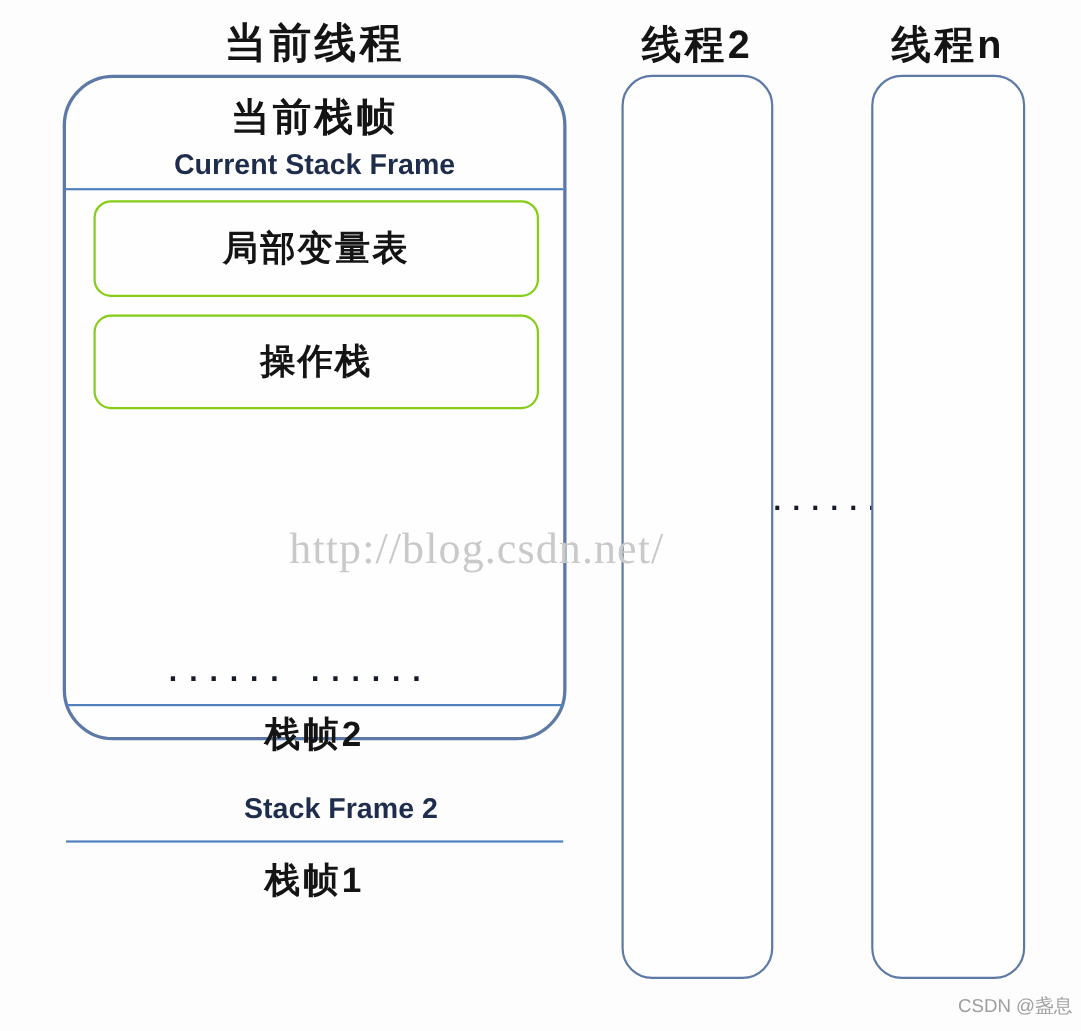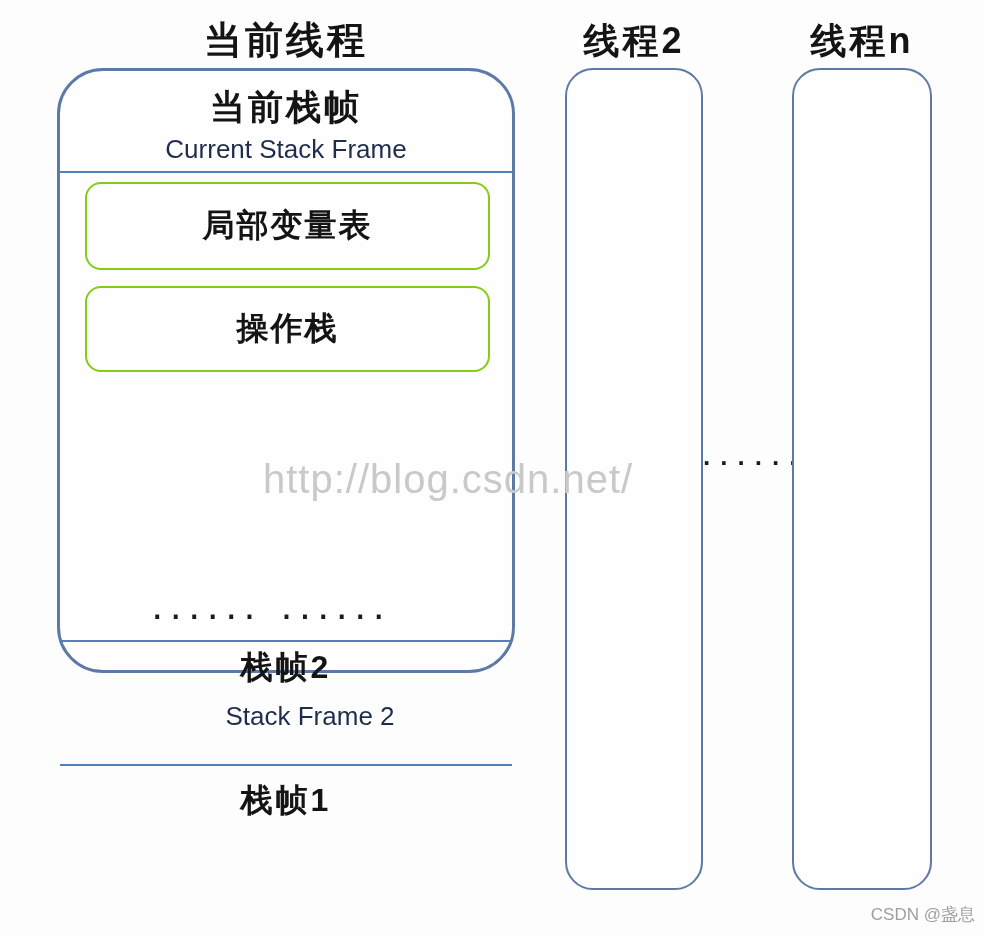--- a/index.html
+++ b/index.html
@@ -10,21 +10,21 @@
     font-family:"Liberation Sans","DejaVu Sans",sans-serif;
     color:#161616;
     overflow:hidden;
   }
   .abs{position:absolute;}
   .ctr{text-align:center;}
 
   
   .cn-title{font-size:38px;font-weight:600;letter-spacing:3px;color:#141414;}
   .cn-sub{font-size:35px;font-weight:600;letter-spacing:3px;color:#141414;}
-  .en-sub{font-size:26px;font-weight:400;color:#1f2d4d;letter-spacing:0px;}
+  .en-sub{font-size:26px;font-weight:700;color:#1f2d4d;letter-spacing:0px;}
   .cn-box{font-size:32px;font-weight:600;letter-spacing:2px;color:#141414;}
   .dots{font-weight:800;color:#141a26;letter-spacing:4px;font-family:"DejaVu Sans Mono","Liberation Mono",monospace;}
 
   
   .main-container{
     box-sizing:border-box;
     border:3px solid #5d79a6;
     border-radius:46px;
     background:#fefefe;
   }
@@ -41,23 +41,23 @@
     background:#fefefe;
     display:flex;align-items:center;justify-content:center;
   }
   .hdiv{
     position:absolute;left:0;right:0;height:0;
     border-top:2px solid #4f81bd;
   }
 
   
   .wm-url{
-    font-family:Liberation Sans, sans-serif;
+    font-family:Liberation Serif, serif;
     font-size:40px;color:#c9c9c9;letter-spacing:1px;
-    z-index:9;pointer-events:none;white-space:nowrap;
+    z-index:9;pointer-events:none;white-space:nowrap;margin-top:18px;
   }
   .wm-credit{
     font-size:17px;color:#9e9e9e;text-align:right;
     z-index:9;pointer-events:none;
   }
 </style>
 </head>
 <body>
 
 <div class="canvas">
@@ -74,21 +74,21 @@
       <span class="cn-box">局部变量表</span>
     </div>
     <div class="abs inner-box" style="left:25px;top:215px;width:405px;height:86px;">
       <span class="cn-box">操作栈</span>
     </div>
 
     <div class="abs ctr dots" style="left:0;top:524px;width:420px;height:32px;line-height:32px;font-size:24px;">...... ......</div>
 
     <div class="hdiv" style="top:569px;"></div>
     <div class="abs ctr cn-sub" style="left:0;top:574px;width:452px;height:44px;line-height:44px;font-size:32px;">栈帧2</div>
-    <div class="abs ctr en-sub" style="left:0;top:629px;width:452px;height:32px;line-height:32px;padding-left:24px;">Stack Frame 2</div>
+    <div class="abs ctr en-sub" style="left:0;top:648px;width:452px;height:32px;line-height:32px;padding-left:24px;">Stack Frame 2</div>
 
     <div class="hdiv" style="top:693px;"></div>
     <div class="abs ctr cn-sub" style="left:0;top:707px;width:452px;height:44px;line-height:44px;font-size:32px;">栈帧1</div>
   </div>
 
   <div class="abs ctr cn-title" style="left:565px;top:18px;width:138px;height:46px;line-height:46px;font-size:36px;">线程2</div>
   <div class="abs thread-col" style="left:565px;top:68px;width:138px;height:822px;"></div>
 
   <div class="abs ctr dots" style="left:700px;top:442px;width:95px;height:32px;line-height:32px;font-size:22px;">......</div>
 

